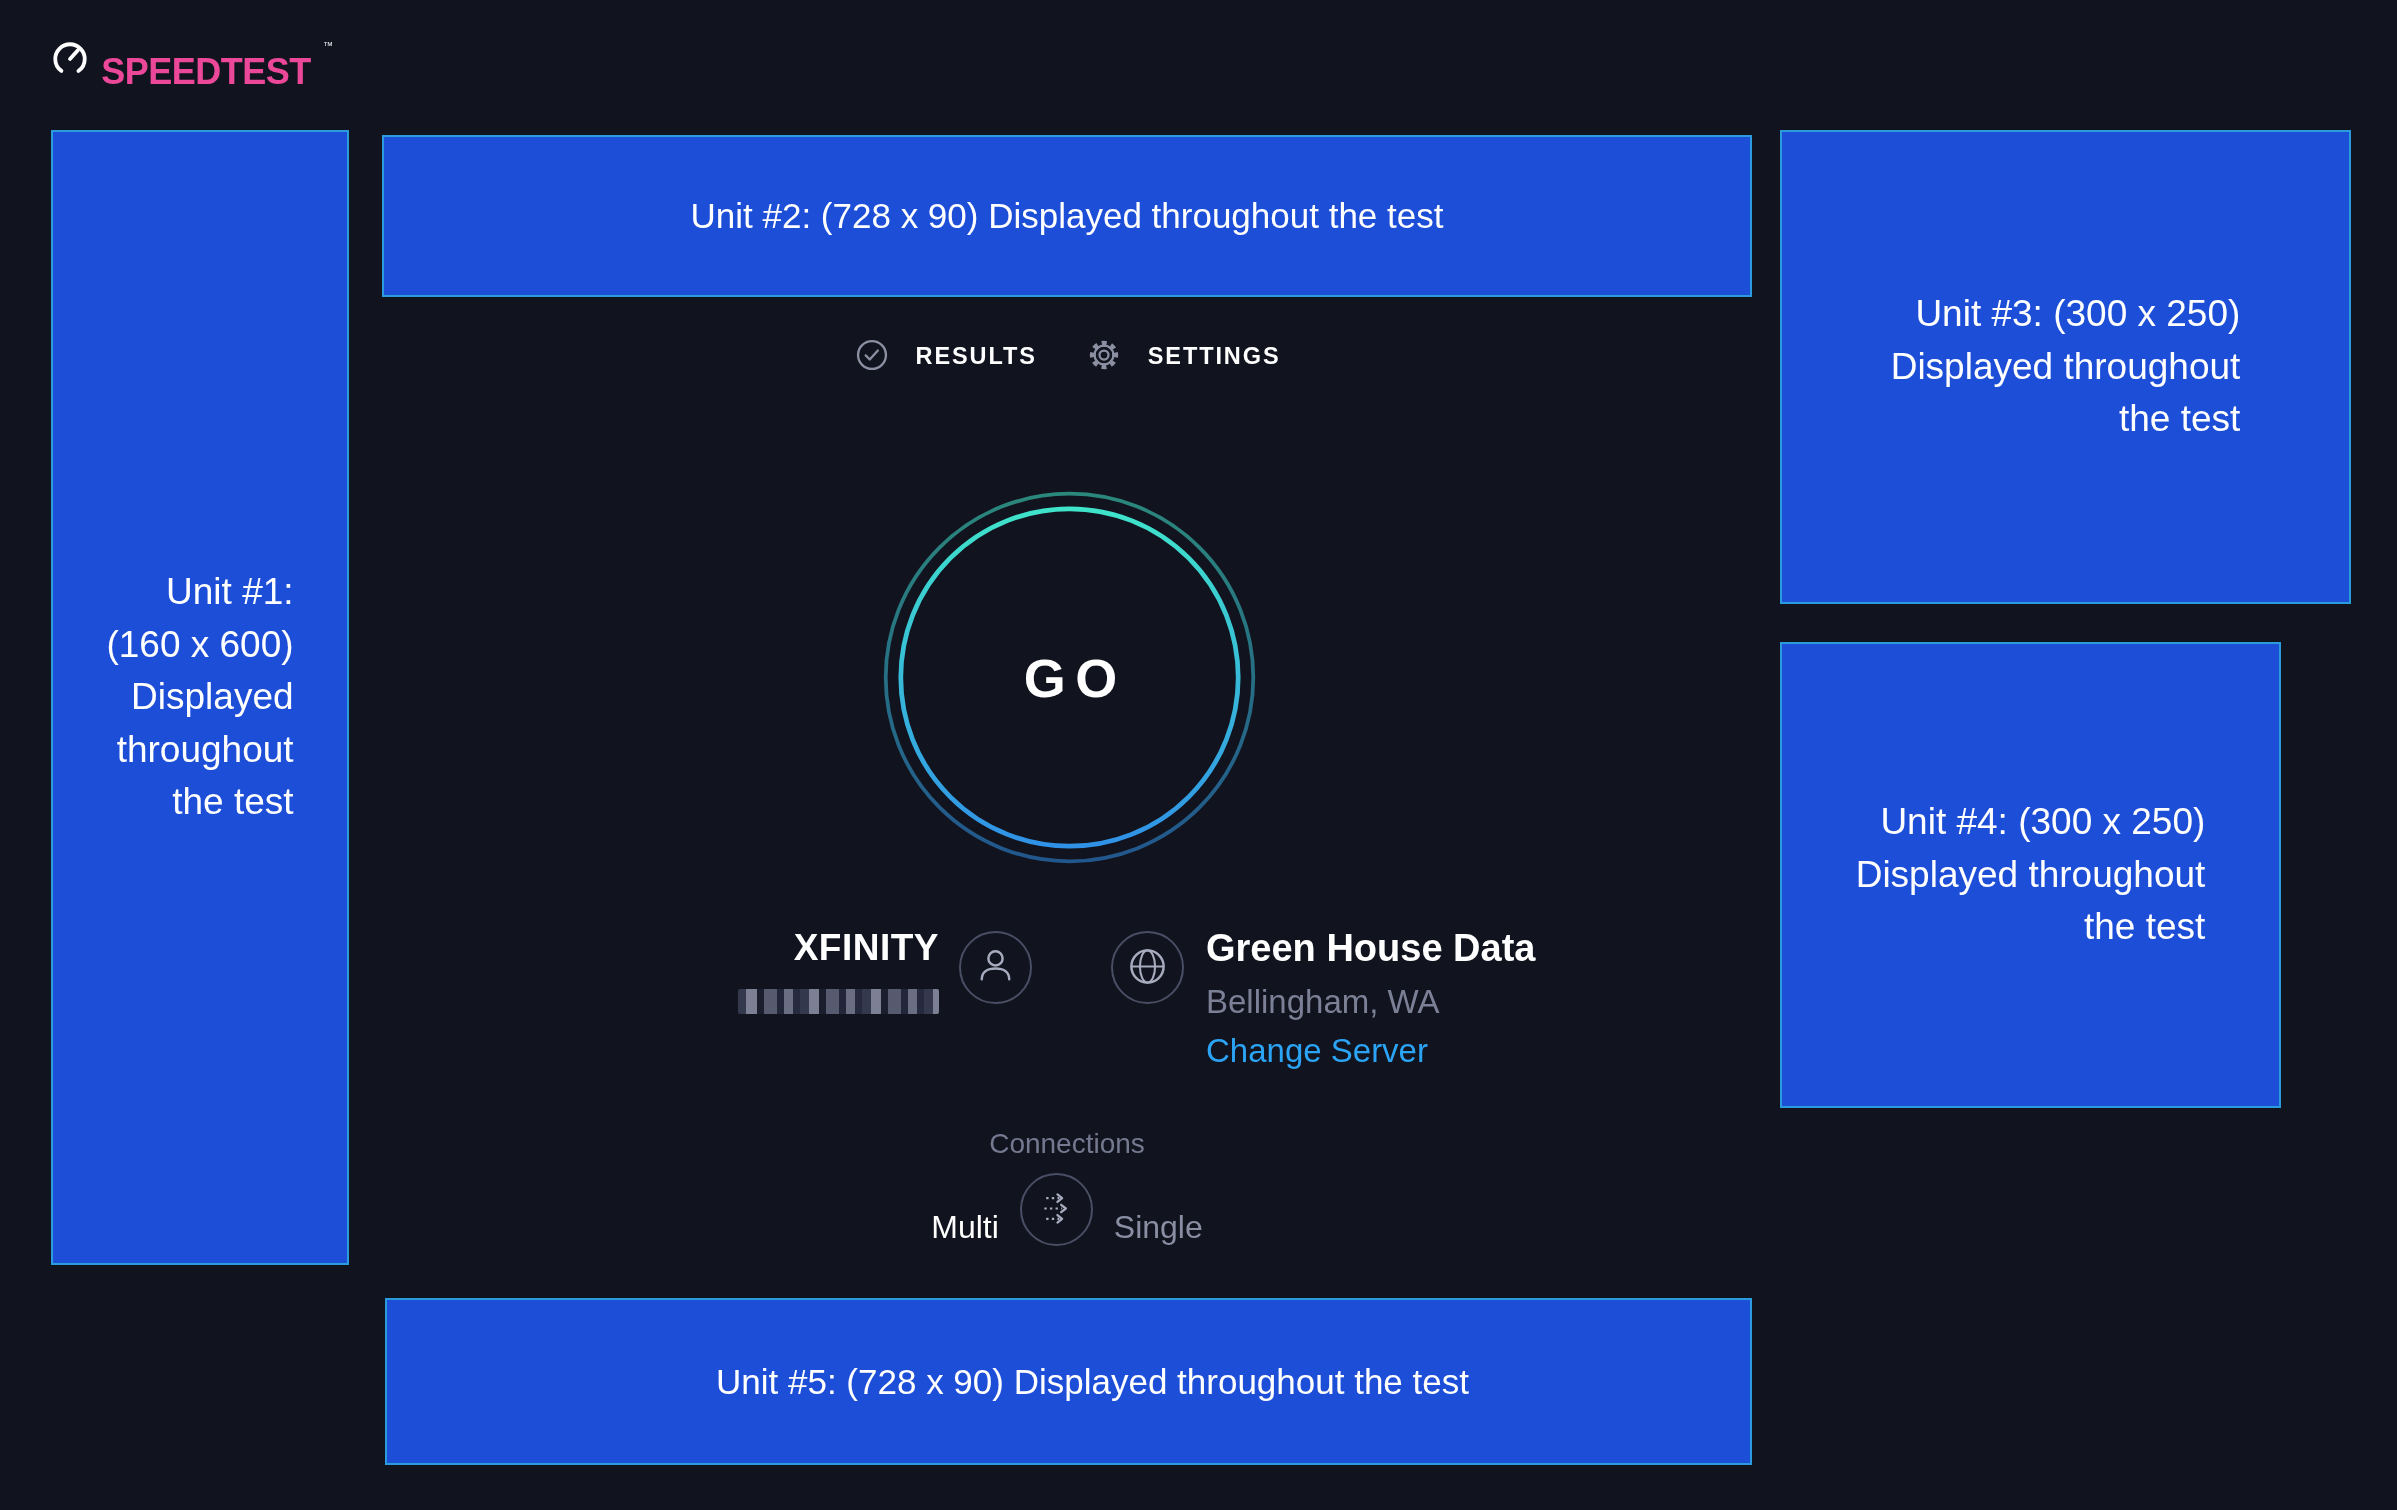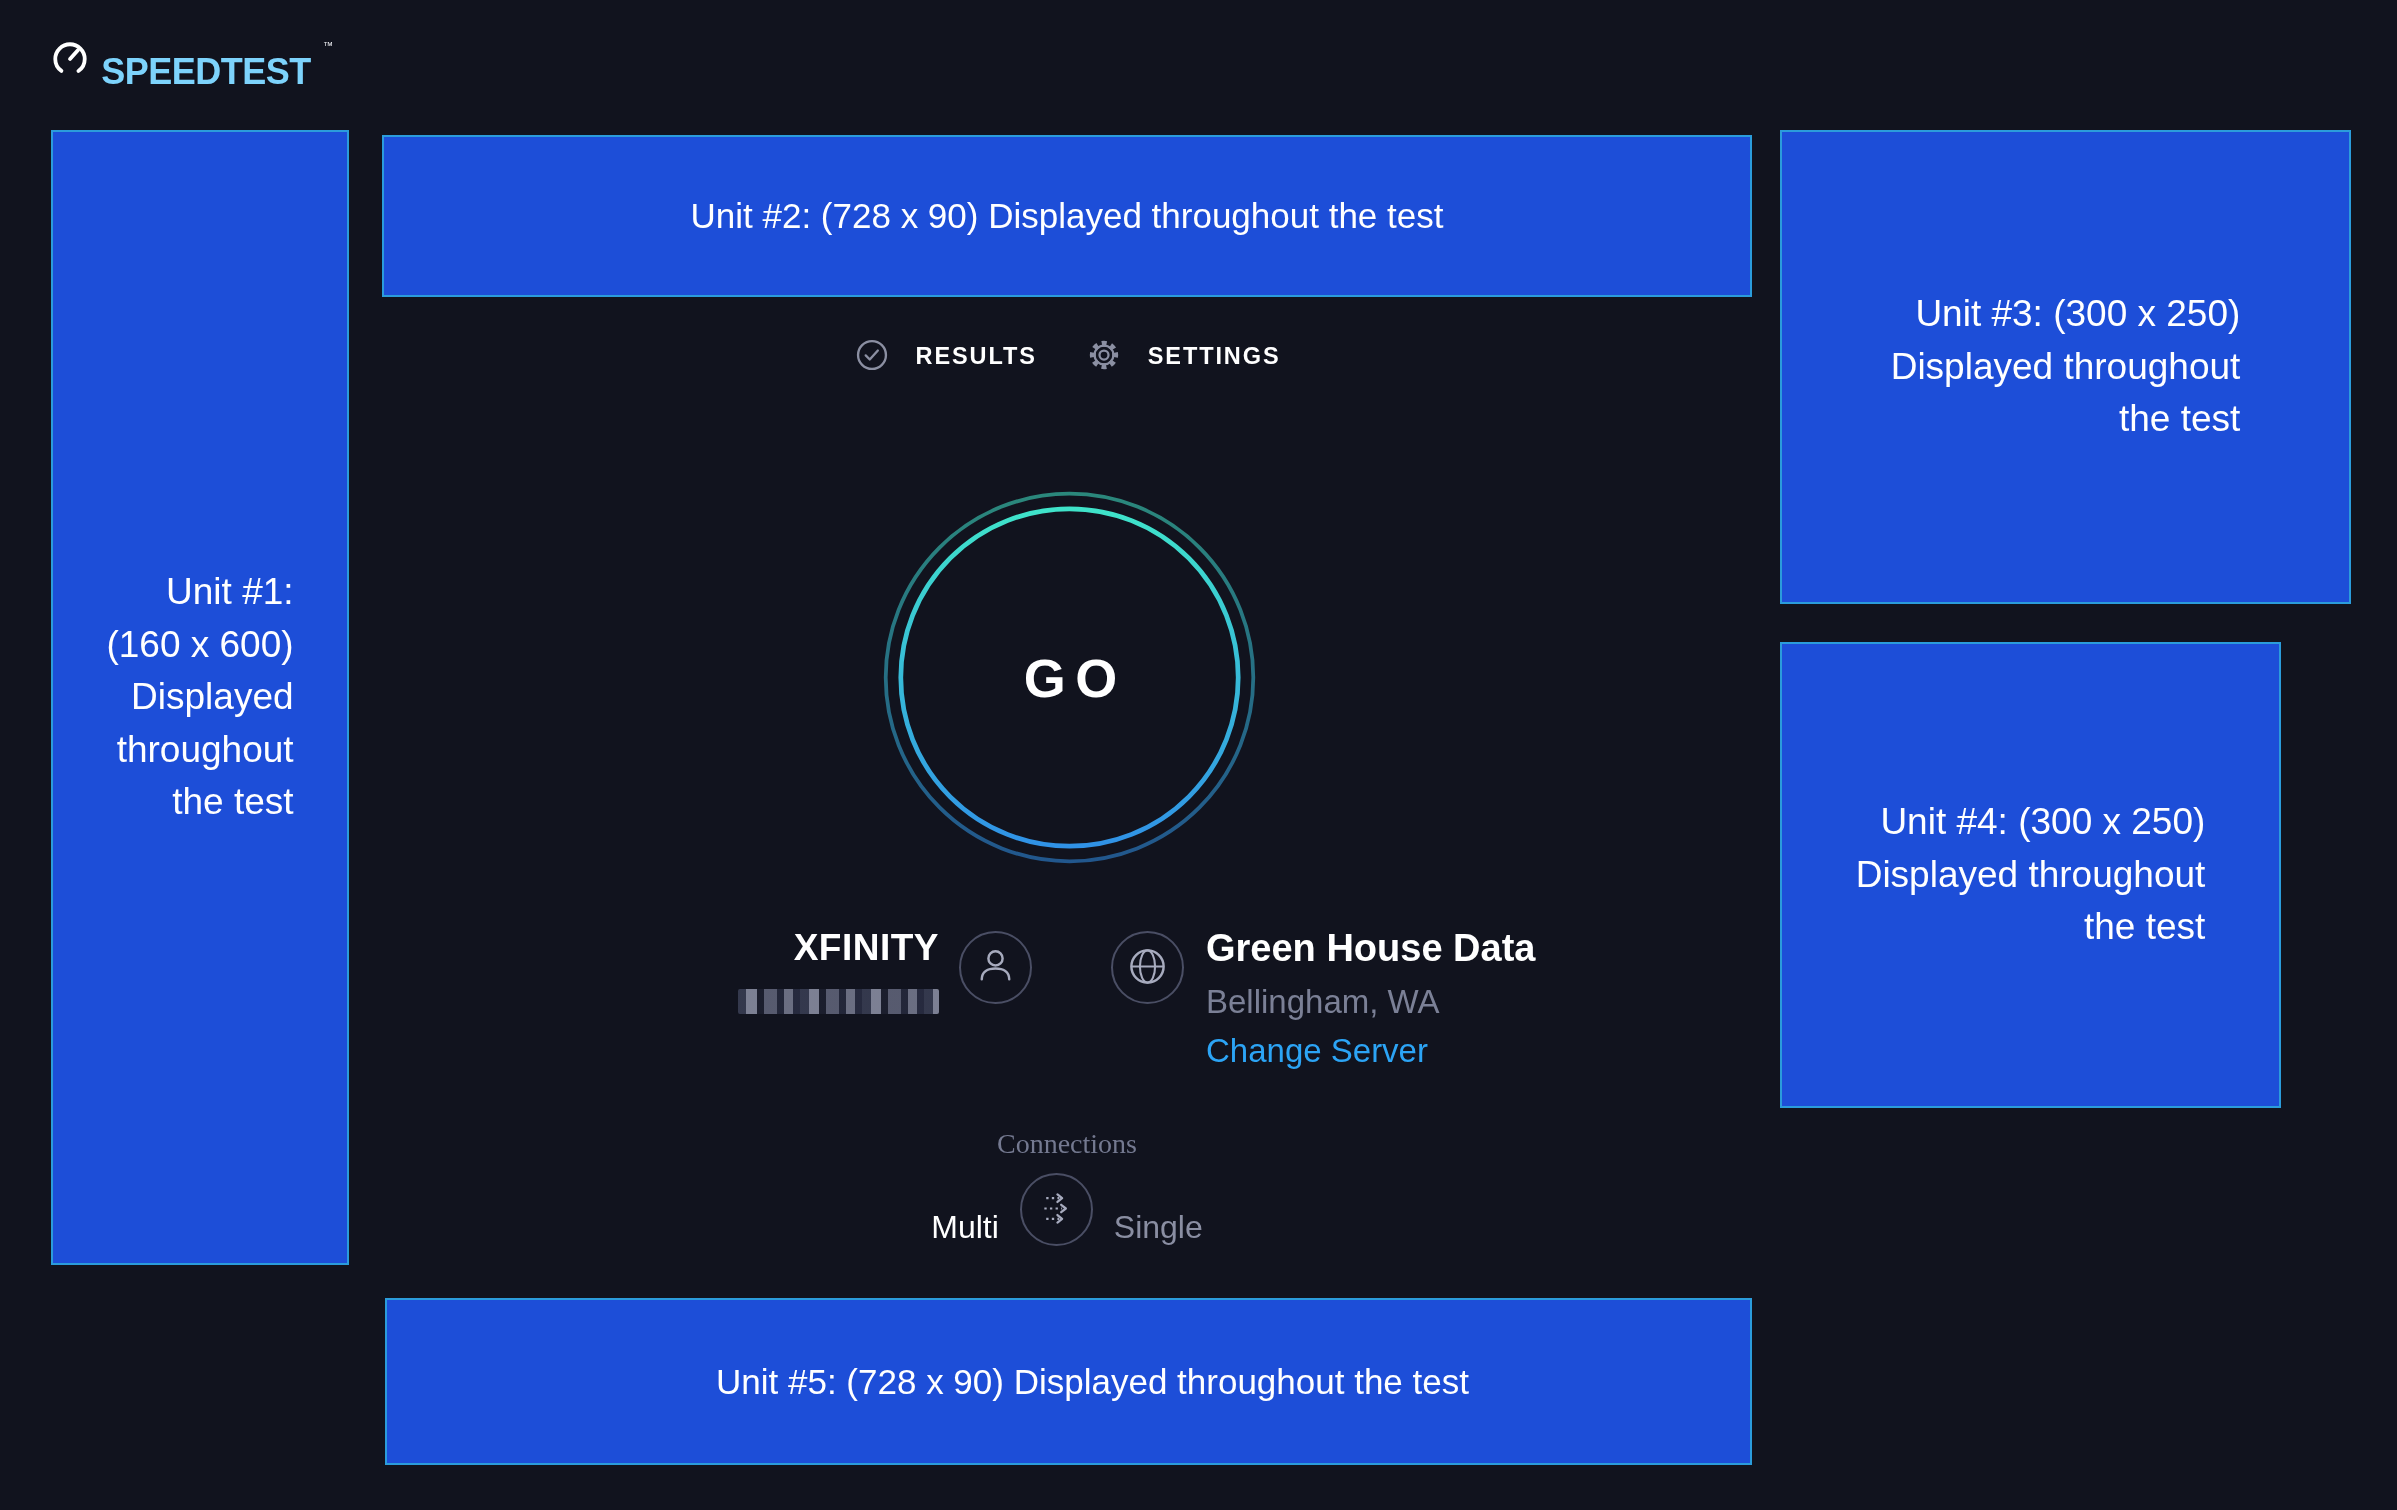--- a/index.html
+++ b/index.html
@@ -13,21 +13,21 @@
   }
 
   
   .header {
     position:absolute; left:0; top:0; width:2397px; height:130px;
     display:flex; align-items:center; justify-content:space-between;
     padding:0 82px 0 51px;
   }
   .brand { display:flex; align-items:flex-start; gap:12.2px; cursor:pointer; }
   .brand-text {
-    font-size:36px; font-weight:700; letter-spacing:-0.5px; line-height:38px; color:#7dd3fc;margin-top:14px;
+    font-size:36px; font-weight:700; letter-spacing:-0.5px; line-height:38px; color:#ec4899;margin-top:14px;
   }
   .brand-tm { font-size:10.4px; line-height:10.4px; margin-top:1.9px; color:#e8e9ee; }
   .nav { display:flex; align-items:center; gap:60px; }
   .nav-item { font-size:27px; color:#ffffff; cursor:pointer; white-space:nowrap; }
   .login { display:flex; align-items:center; gap:8.5px; cursor:pointer; }
 
   
   .ad {
     position:absolute; background:#1d4ed8; border:2.8px solid #2b9cdb;
     display:flex; align-items:center; justify-content:center;
@@ -80,21 +80,21 @@
   }
   #user-circle  { left:959px; top:931px; }
   #globe-circle { left:1111px; top:931px; }
   .server-name   { position:absolute; left:1206px; top:927px; font-size:38px; font-weight:600; }
   .server-loc    { position:absolute; left:1206px; top:983px; font-size:33px; color:#7b8096; }
   .server-change { position:absolute; left:1206px; top:1032px; font-size:33px; color:#2ca4f5; cursor:pointer; }
 
   
   .conn-label {
     position:absolute; left:382px; top:1128px; width:1370px;
-    text-align:center; font-size:28px; color:#747990;font-family:Liberation Serif, serif;
+    text-align:center; font-size:28px; color:#747990;
   }
   .conn-row {
     position:absolute; left:382px; top:1173px; width:1370px; height:73px;
     display:flex; align-items:flex-end; justify-content:center; gap:21px;
   }
   .conn-multi  { font-size:32px; color:#ffffff; cursor:pointer; }
   .conn-single { font-size:32px; color:#8a8ea2; cursor:pointer; }
   .conn-toggle {
     width:73px; height:73px; border-radius:50%; border:2.8px solid #4a4e64;
     display:flex; align-items:center; justify-content:center; cursor:pointer;

